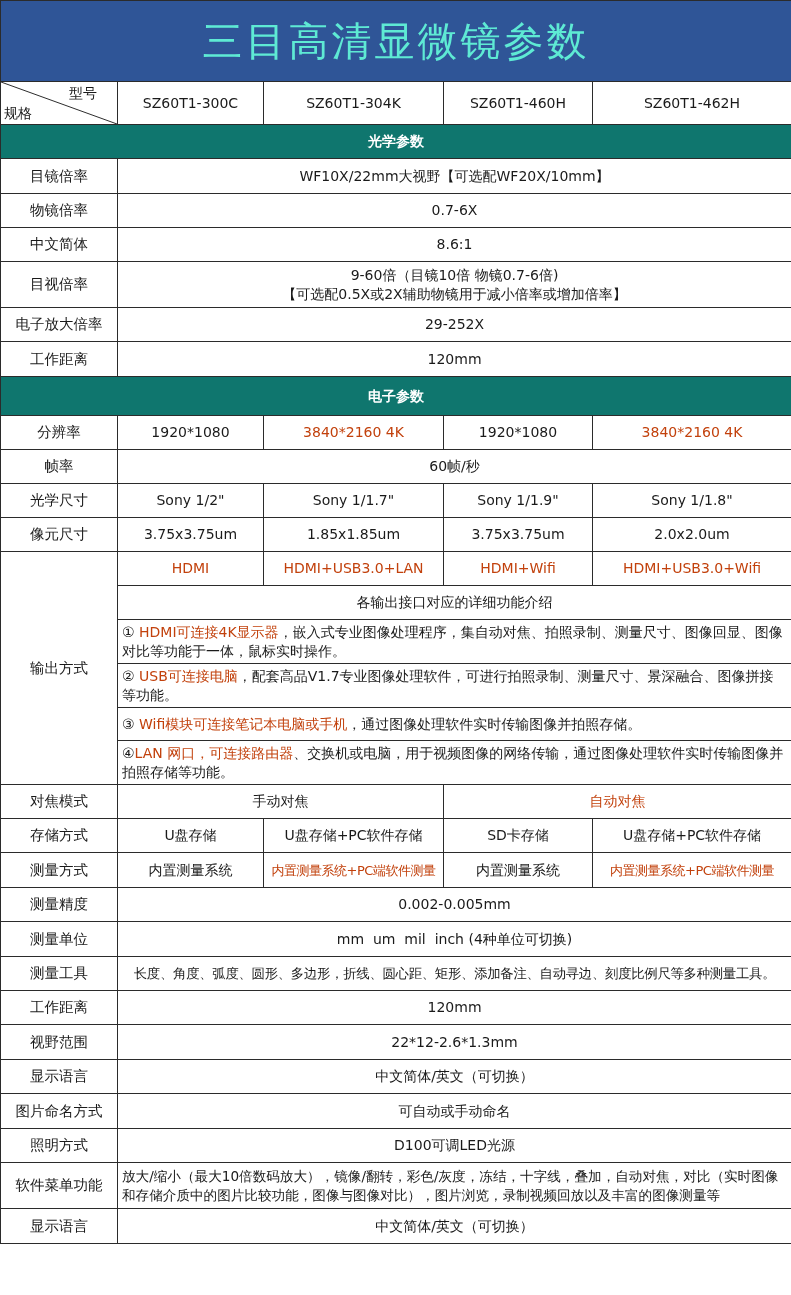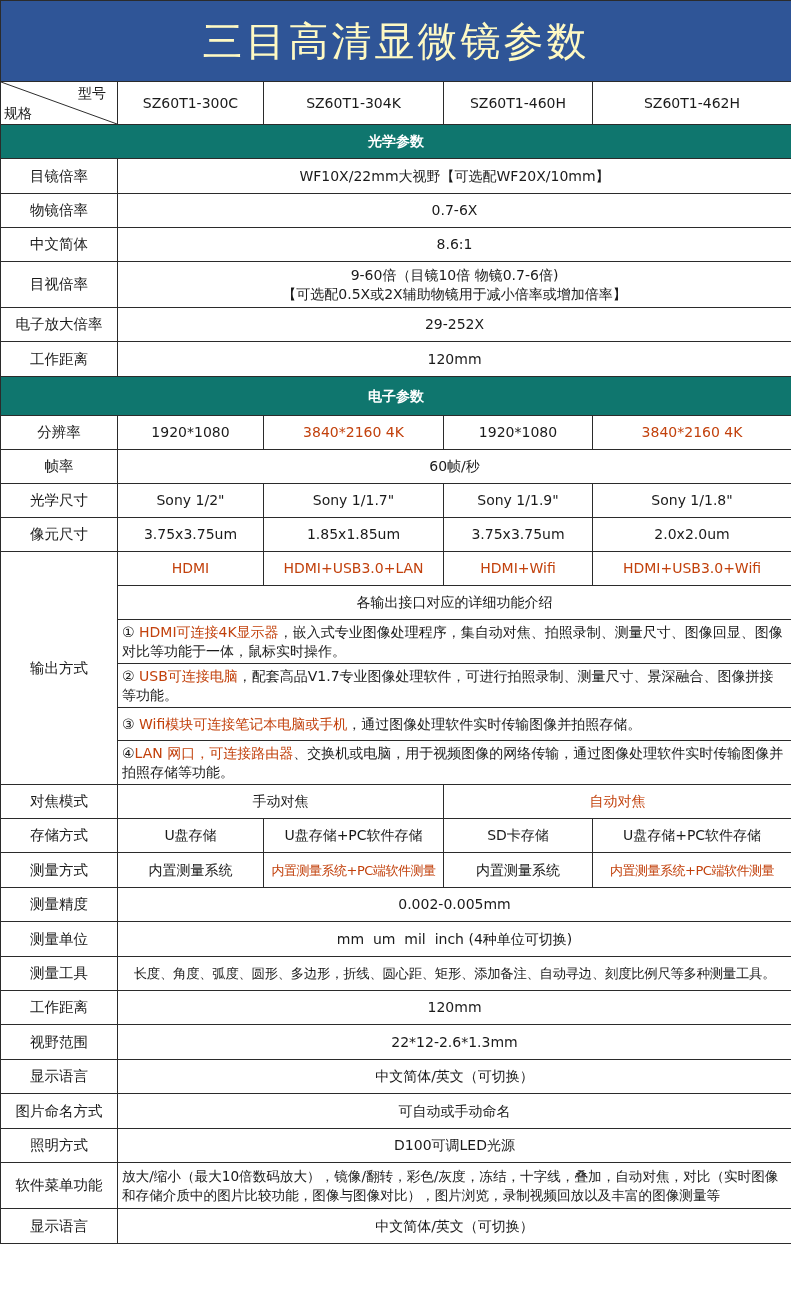--- a/index.html
+++ b/index.html
@@ -1,27 +1,27 @@
 <!DOCTYPE html>
 <html><head>
 <meta charset="utf-8">
 <style>
   html, body { margin:0; padding:0; background:#ffffff; }
   body { width:791px; height:1295px; overflow:hidden; font-family:"DejaVu Sans", "Liberation Sans", sans-serif; color:#1a1a1a; }
   table { border-collapse:collapse; table-layout:fixed; width:791px; }
   td { border:1.5px solid #2b2b2b; text-align:center; vertical-align:middle; padding:0 4px; font-size:14px; line-height:19px; }
-  .title-row td { background:#2f5597; color:#fef9c3; font-size:40px; font-weight:normal; letter-spacing:3px; height:80px; padding:0; }
+  .title-row td { background:#2f5597; color:#5eead4; font-size:40px; font-weight:normal; letter-spacing:3px; height:80px; padding:0; }
   .section td { background:#0f766e; color:#ffffff; font-size:14px; font-weight:bold; height:33px; }
   .label { font-size:14.5px; }
   .red { color:#c2410c; }
   .small { font-size:13px; letter-spacing:-0.5px; }
   .left { text-align:left; padding:2px 4px; }
   .diag { position:relative; padding:0; height:42px; }
   .diag svg { position:absolute; left:0; top:0; width:100%; height:100%; }
-  .diag .tr { position:absolute; right:11px; top:2px; font-size:14px; }
+  .diag .tr { position:absolute; right:20px; top:2px; font-size:14px; }
   .diag .bl { position:absolute; left:3px; bottom:1px; font-size:14px; }
   .h35 { height:34px; }
   .h44 { height:44px; }
   .h36 { height:35px;margin-left:33px; }
   .h33 { height:33px; }
   .h46 { height:46px;margin-top:44px; }
   .wide { font-size:13.4px; letter-spacing:-0.3px; padding:0 2px; }
 </style>
 </head>
 <body>

